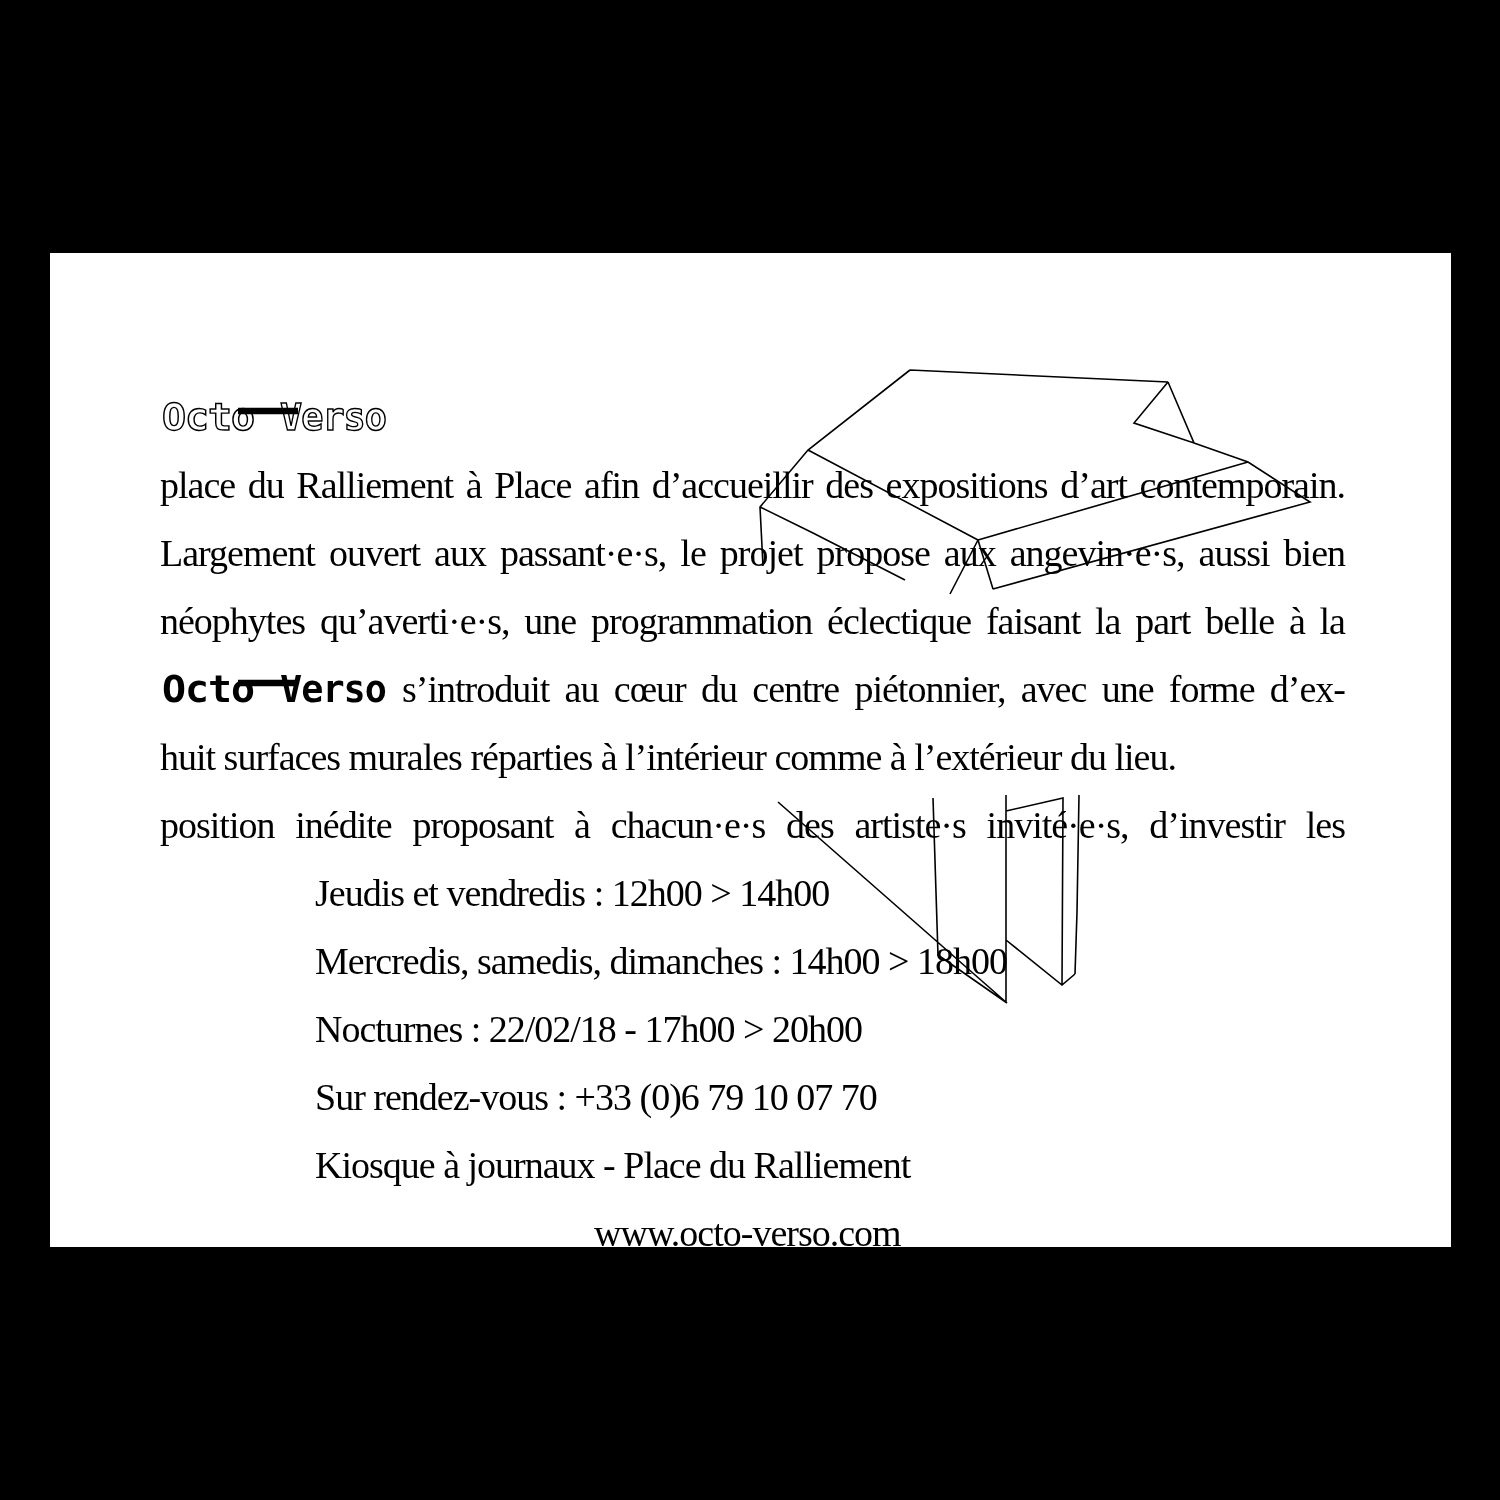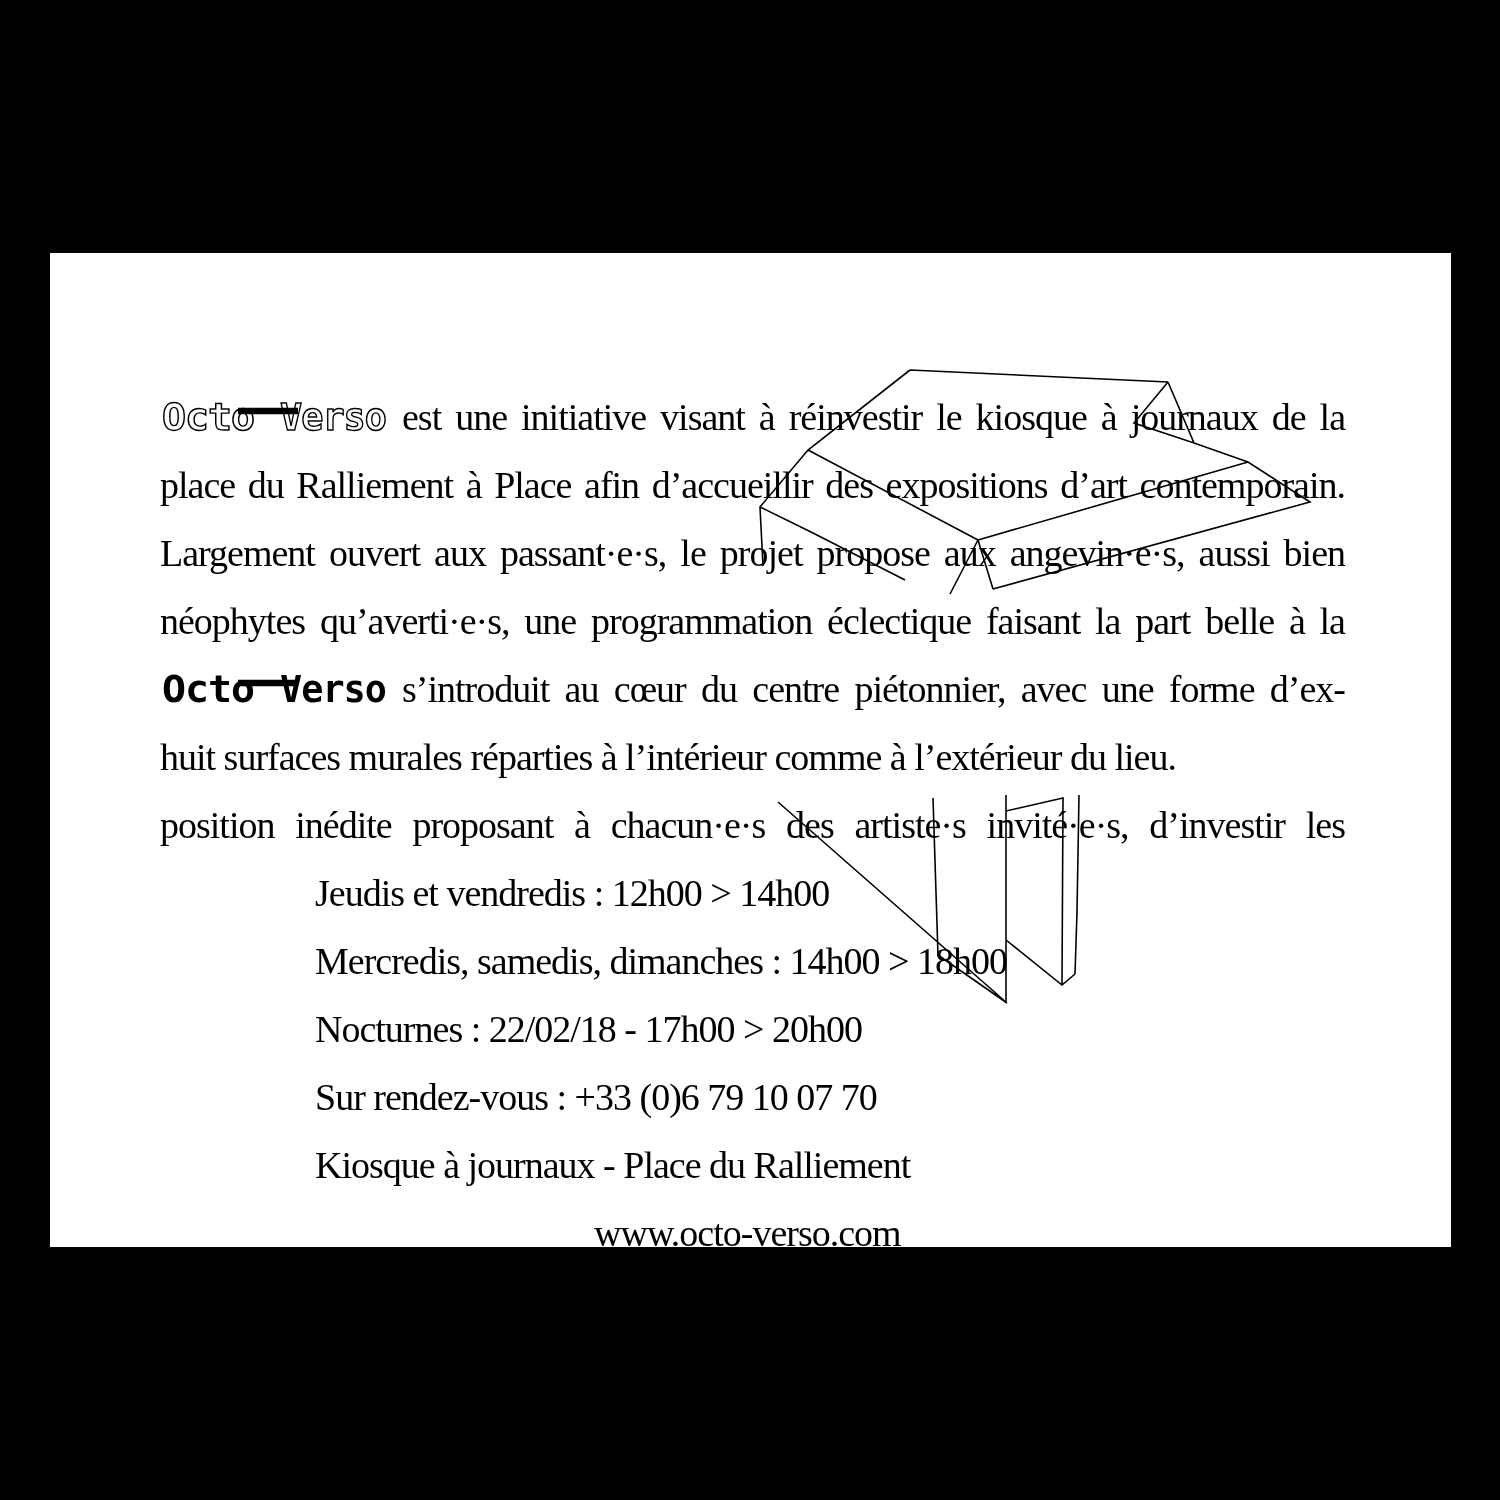--- a/index.html
+++ b/index.html
@@ -42,21 +42,21 @@
 <body>
 
 <div class="card">
   <div class="text-block">
 
     <div class="line jl">
       <svg class="logo-svg" width="228" height="46" viewBox="0 0 228 46">
         <text x="2" y="36" font-size="38" textLength="92" lengthAdjust="spacingAndGlyphs" fill="#ffffff" stroke="#000000" stroke-width="1.4">Octo</text>
         <text x="120" y="36" font-size="38" textLength="106" lengthAdjust="spacingAndGlyphs" fill="#ffffff" stroke="#000000" stroke-width="1.4">Verso</text>
         <line x1="78" y1="17" x2="138" y2="17" stroke="#000000" stroke-width="6.5"></line>
-      </svg><span>est une initiative visant à réinvestir le kiosque à journaux de la</span>
+      </svg>
     </div>
     <div class="line jl">place du Ralliement à Place afin d’accueillir des expositions d’art contemporain.</div>
     <div class="line jl">Largement ouvert aux passant·e·s, le projet propose aux angevin·e·s, aussi bien</div>
     <div class="line jl">néophytes qu’averti·e·s, une programmation éclectique faisant la part belle à la</div>
 
     <div class="line jl">
       <svg class="logo-svg" width="228" height="46" viewBox="0 0 228 46">
         <text x="2" y="36" font-size="38" textLength="92" lengthAdjust="spacingAndGlyphs" fill="#000000">Octo</text>
         <text x="120" y="36" font-size="38" textLength="106" lengthAdjust="spacingAndGlyphs" fill="#000000">Verso</text>
         <line x1="78" y1="17" x2="138" y2="17" stroke="#000000" stroke-width="6.5"></line>

